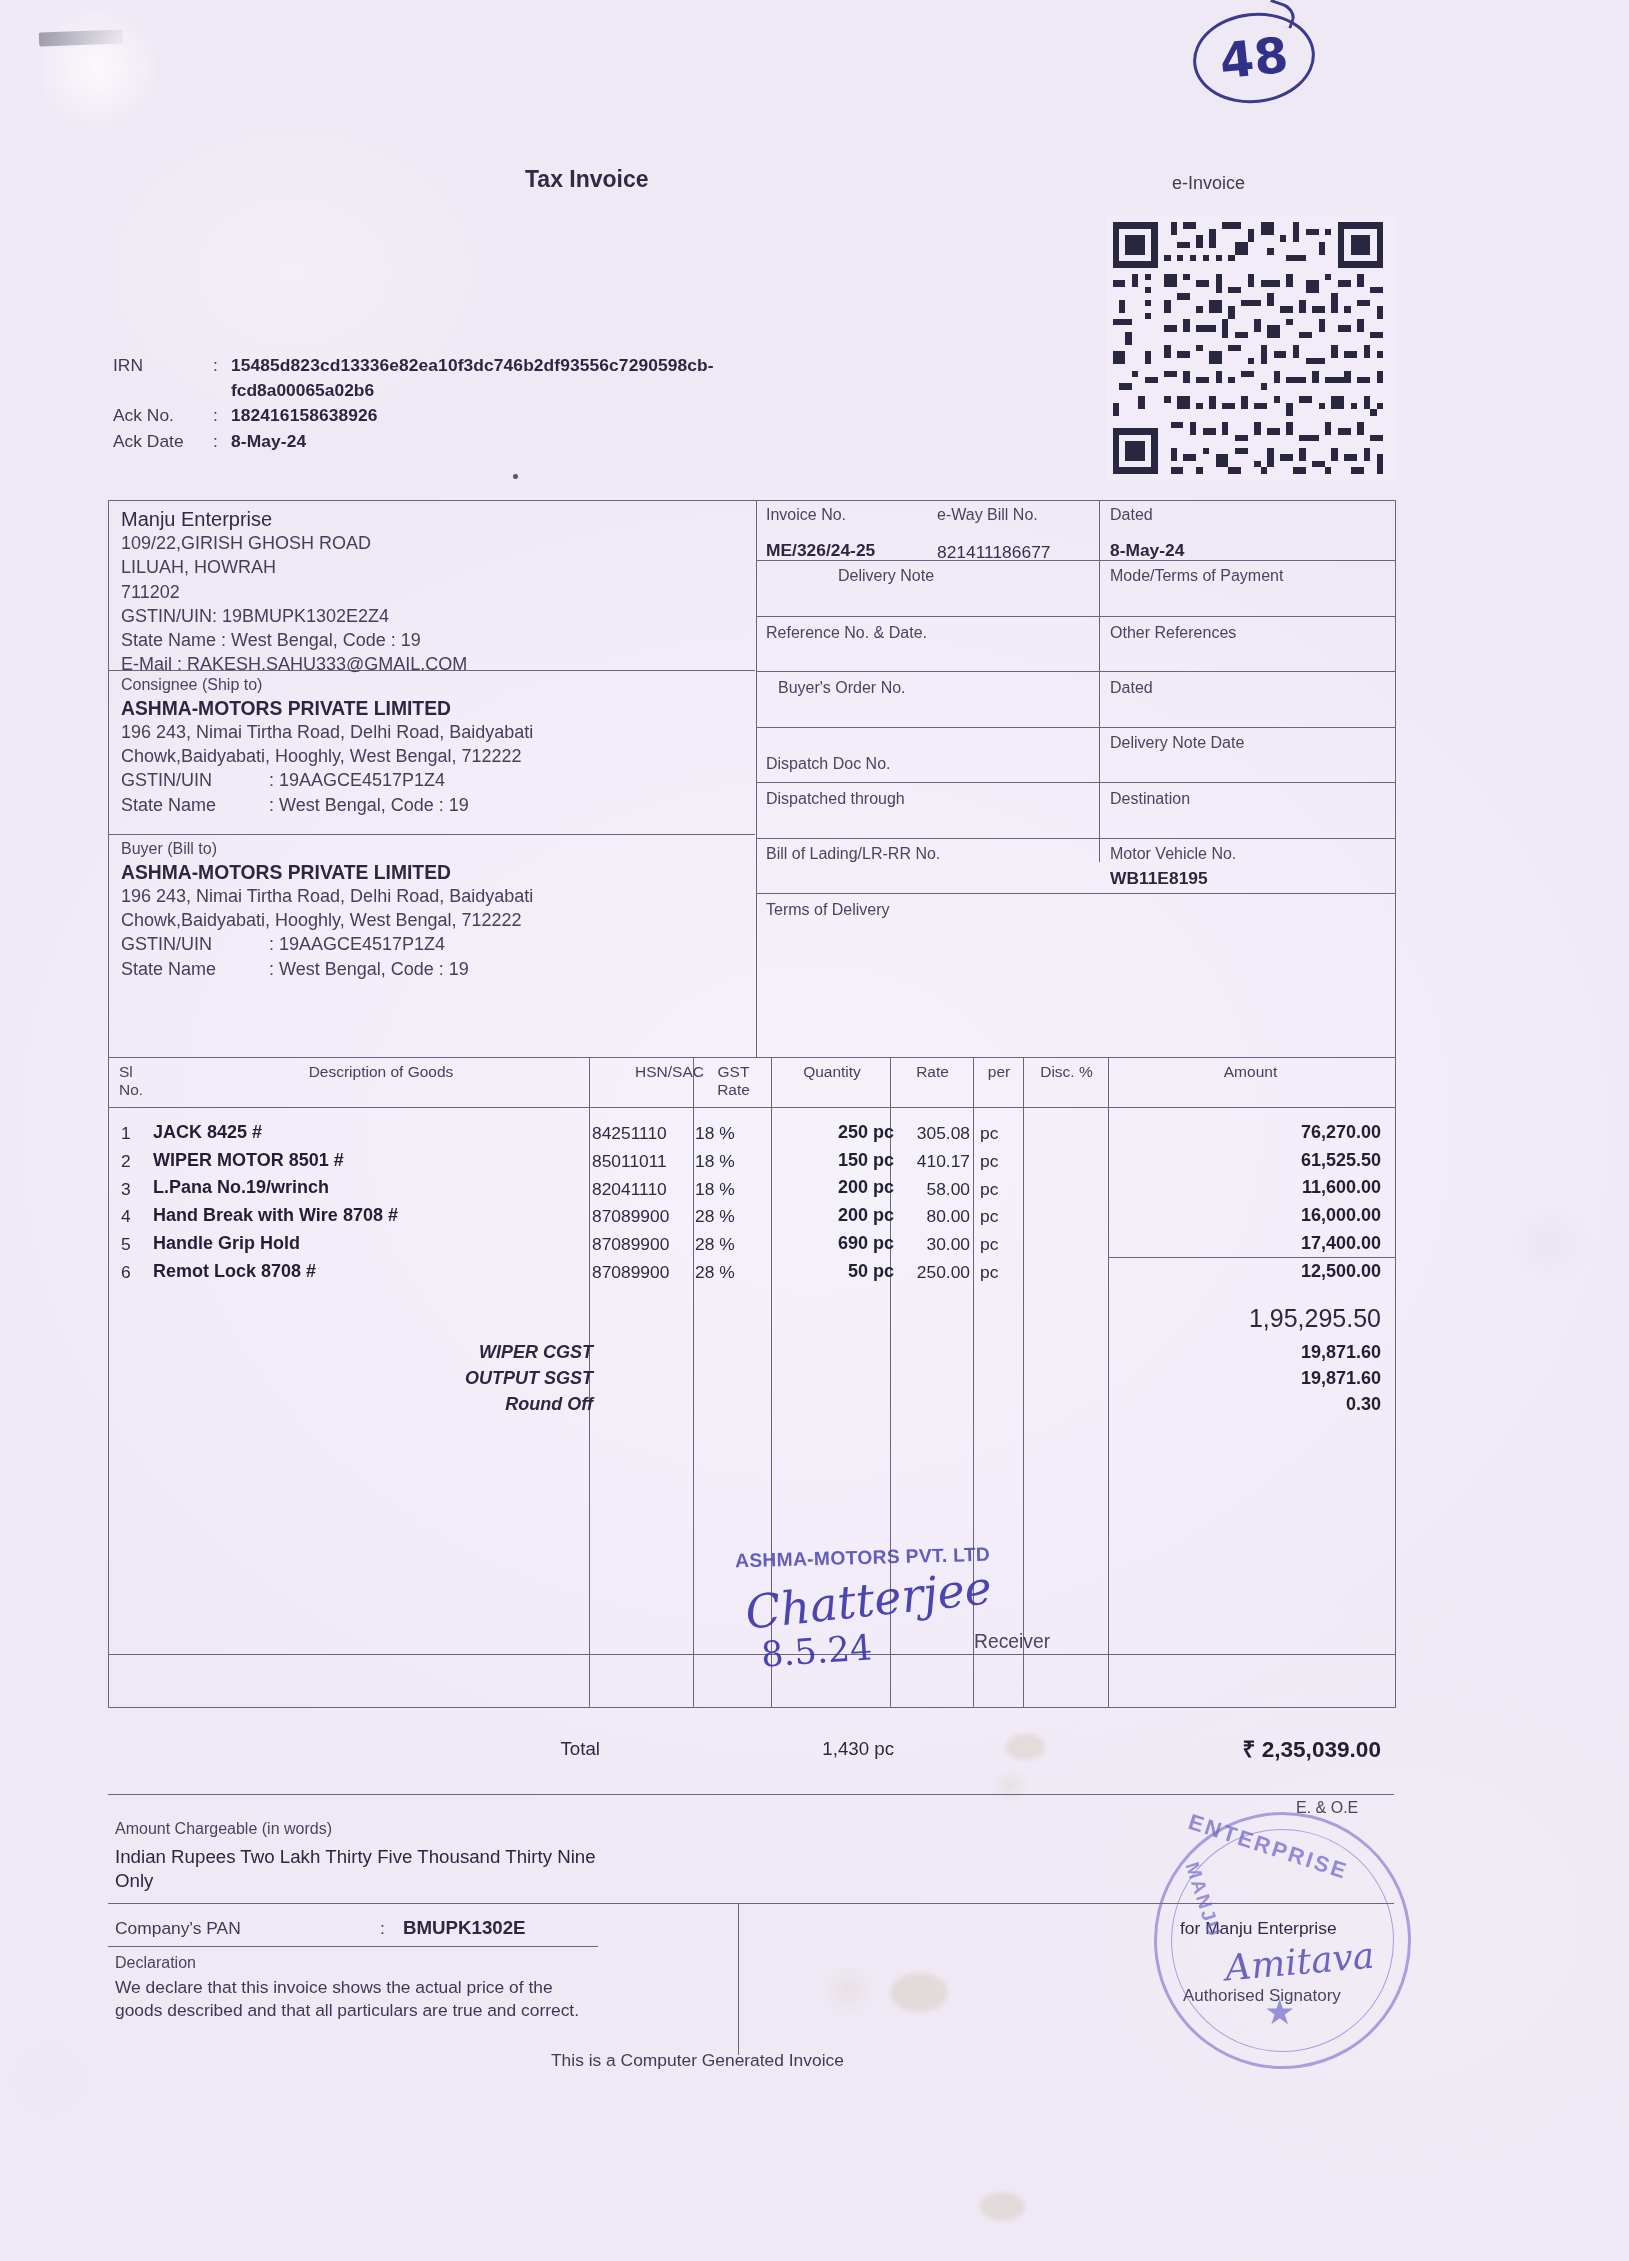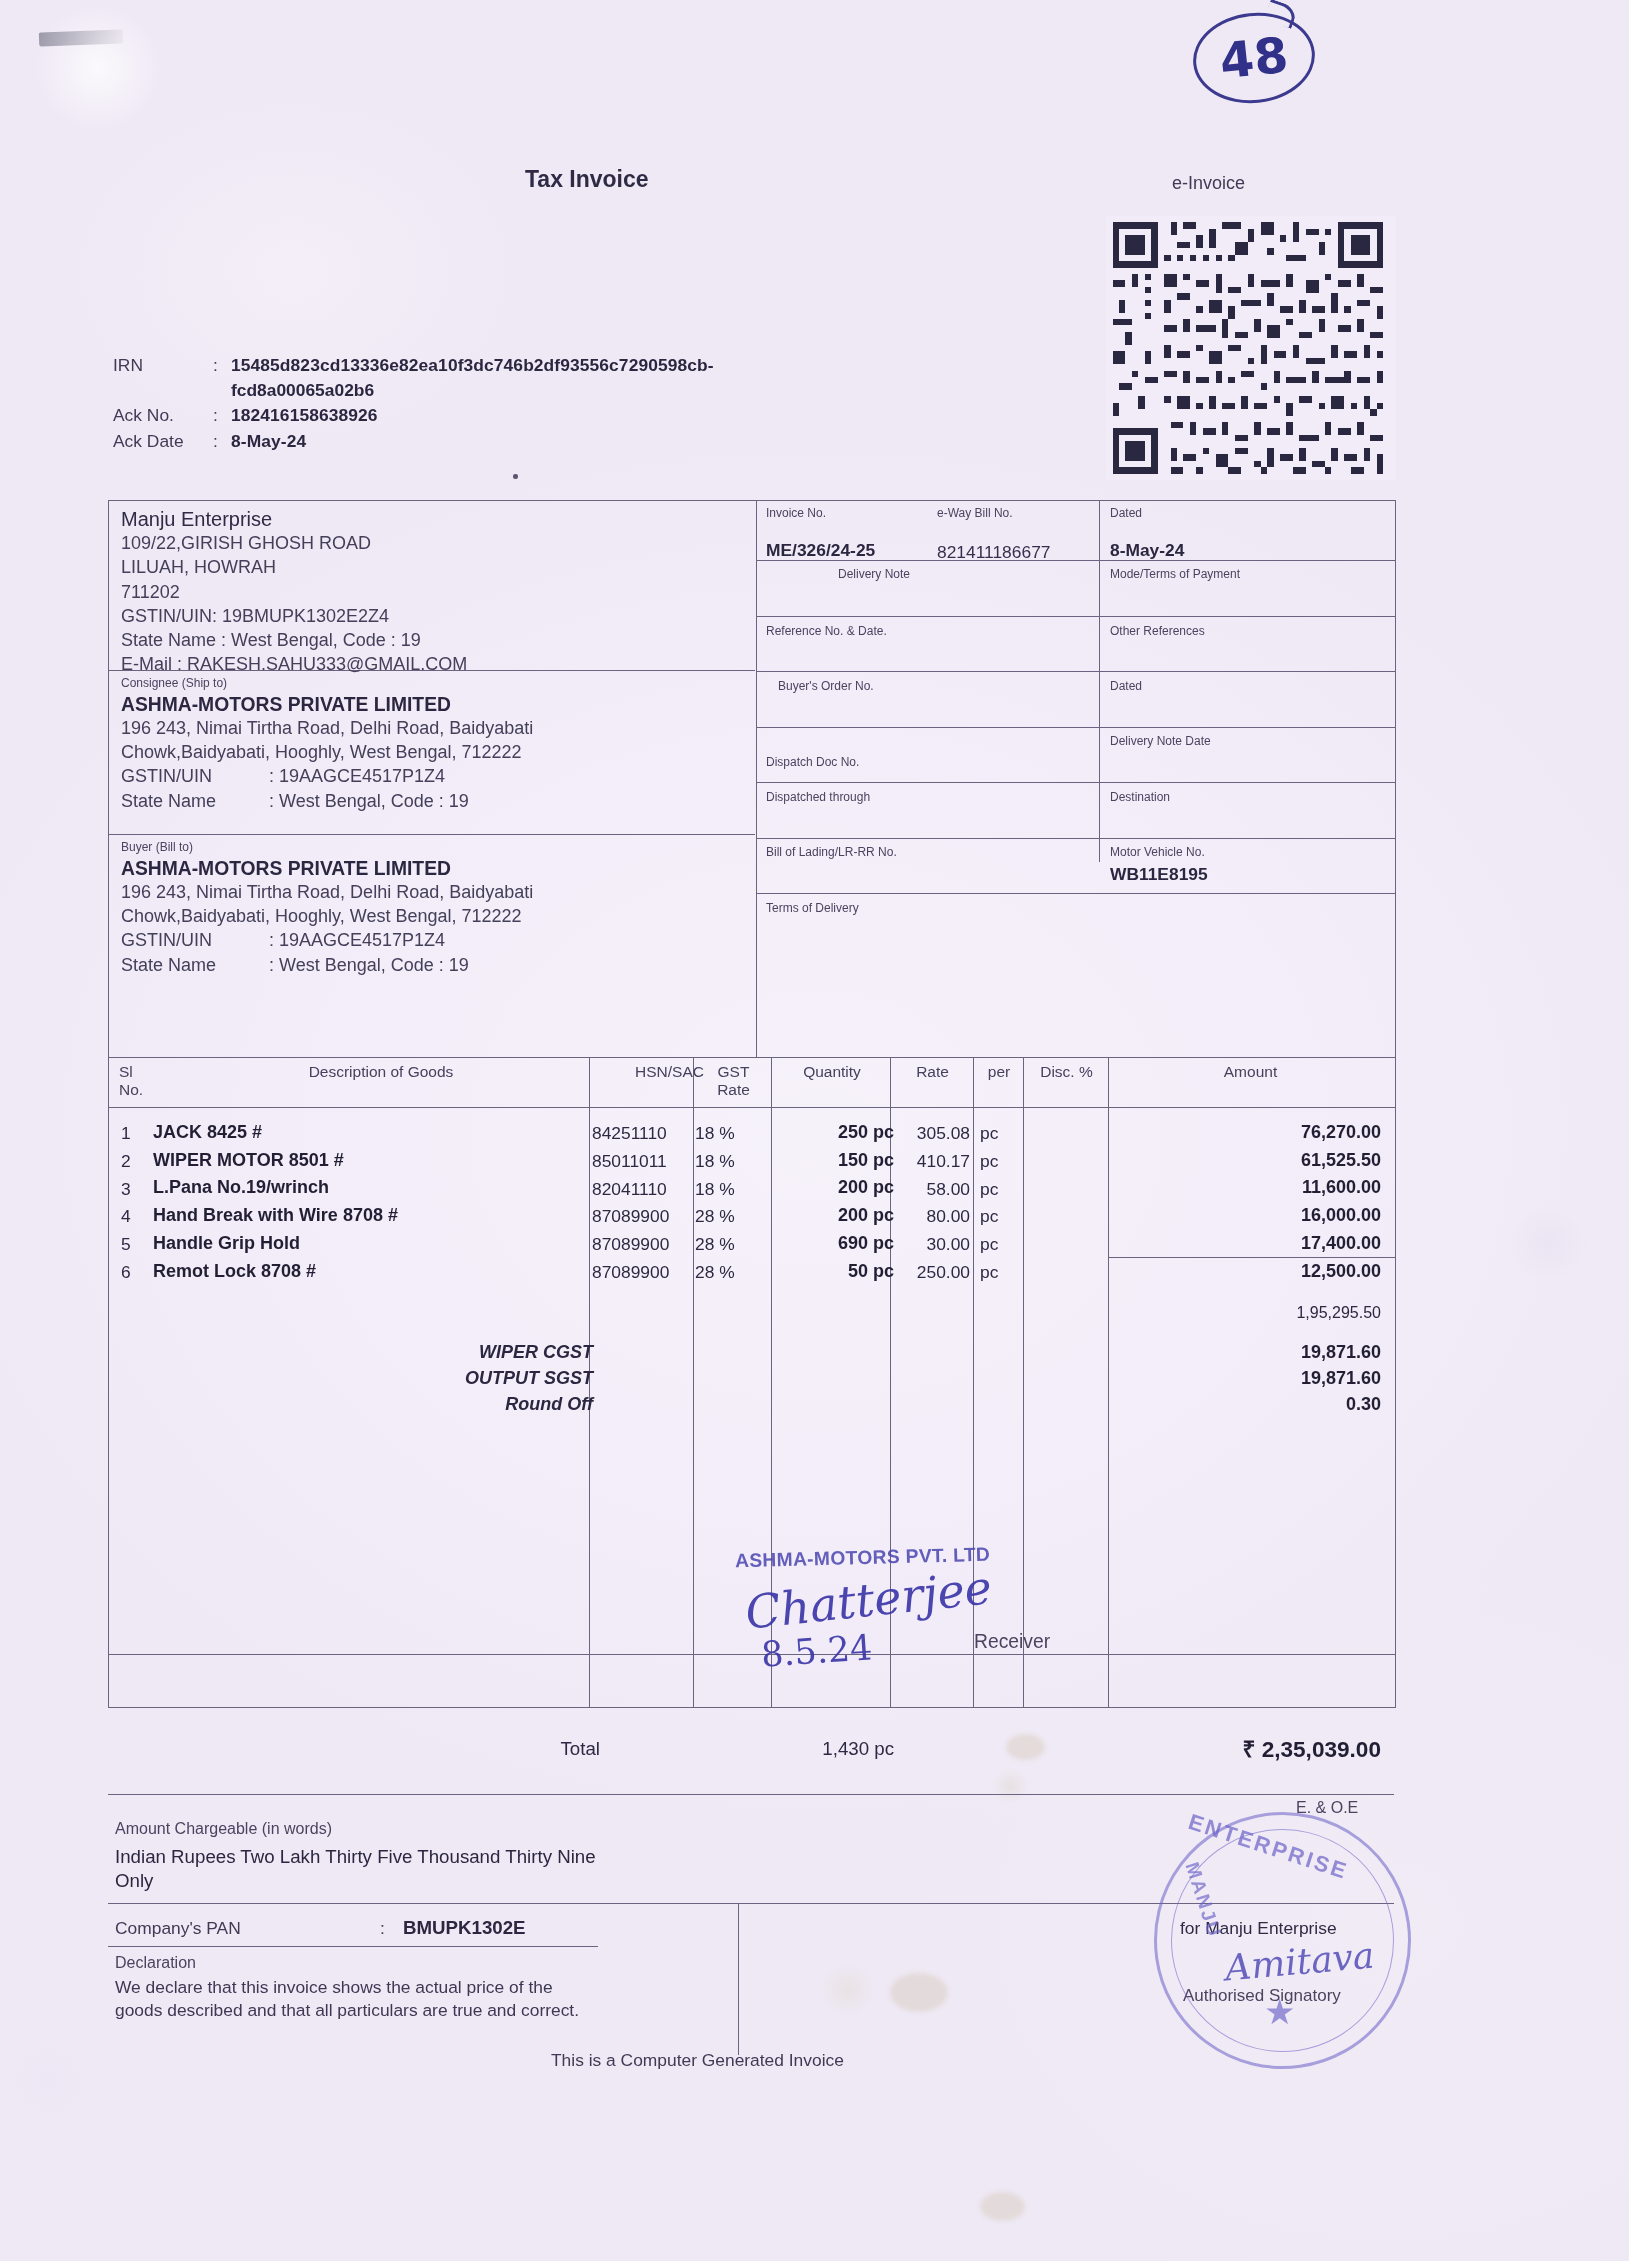--- a/index.html
+++ b/index.html
@@ -139,21 +139,21 @@
   }
   .hline {
     position: absolute;
     left: 0;
     right: 0;
     height: 0;
     border-top: 1.3px solid #6a6480;
   }
 
   .cellwrap { position: absolute; }
-  .lbl { font-size: 12px; color: #4a4460; }
+  .lbl { font-size: 16px; color: #4a4460; }
   .val { font-size: 17.4px; font-weight: bold; color: #2b2740; }
   .party-name { font-size: 19.3px; font-weight: bold; color: #2b2740; }
   .party-line { font-size: 18px; color: #44405a; line-height: 1.35; }
   .seller-name { font-size: 20px; color: #2f2b45; }
 
   
   .th { font-size: 15.5px; color: #46415c; }
   .td { font-size: 17.4px; color: #2d2942; }
   .td-b { font-size: 18px; font-weight: bold; color: #221f35; }
   .it { font-style: italic; font-weight: bold; font-size: 18px; color: #2b2740; }
@@ -705,21 +705,21 @@
 
   <div class="cellwrap td" style="left:121px; top:1262px;">6</div>
   <div class="cellwrap td-b" style="left:153px; top:1261px;">Remot Lock 8708 #</div>
   <div class="cellwrap td" style="left:592px; top:1262px; width:129px;">87089900</div>
   <div class="cellwrap td" style="left:695px; top:1262px; width:71px;">28 %</div>
   <div class="cellwrap td-b right" style="left:771px; top:1261px; width:123px;">50 pc</div>
   <div class="cellwrap td right" style="left:896px; top:1262px; width:74px;">250.00</div>
   <div class="cellwrap td" style="left:980px; top:1262px;">pc</div>
   <div class="cellwrap td-b right" style="left:1115px; top:1261px; width:266px;">12,500.00</div>
 
-  <div class="cellwrap td right" style="left:1115px; top:1304px; width:266px; font-size:16px; color:#2b2740;">1,95,295.50</div>
+  <div class="cellwrap td right" style="left:1115px; top:1304px; width:266px; font-size:25px; color:#2b2740;">1,95,295.50</div>
 
   <div class="cellwrap it right" style="left:309px; top:1342px; width:284px;">WIPER CGST</div>
   <div class="cellwrap td-b right" style="left:1115px; top:1342px; width:266px;">19,871.60</div>
   <div class="cellwrap it right" style="left:309px; top:1368px; width:284px;">OUTPUT SGST</div>
   <div class="cellwrap td-b right" style="left:1115px; top:1368px; width:266px;">19,871.60</div>
   <div class="cellwrap it right" style="left:309px; top:1394px; width:284px;">Round Off</div>
   <div class="cellwrap td-b right" style="left:1115px; top:1394px; width:266px;">0.30</div>
 
   <div class="stamp-receiver">ASHMA-MOTORS PVT. LTD</div>
   <div class="sign-script">Chatterjee</div>

